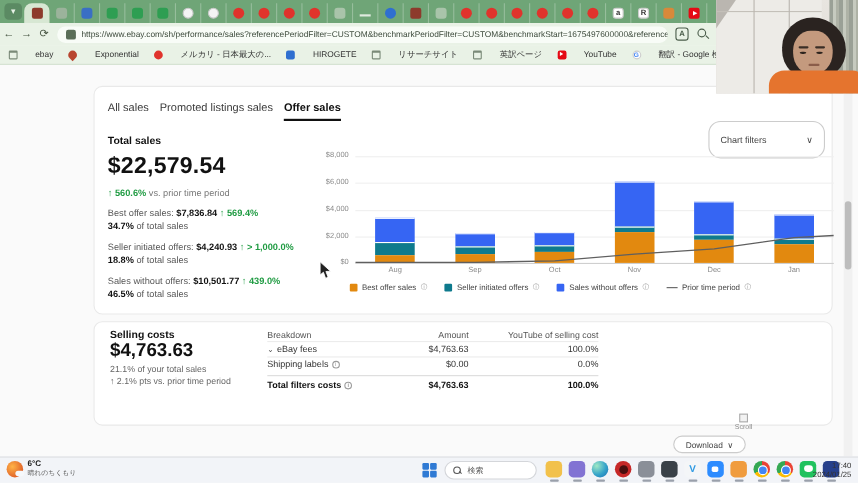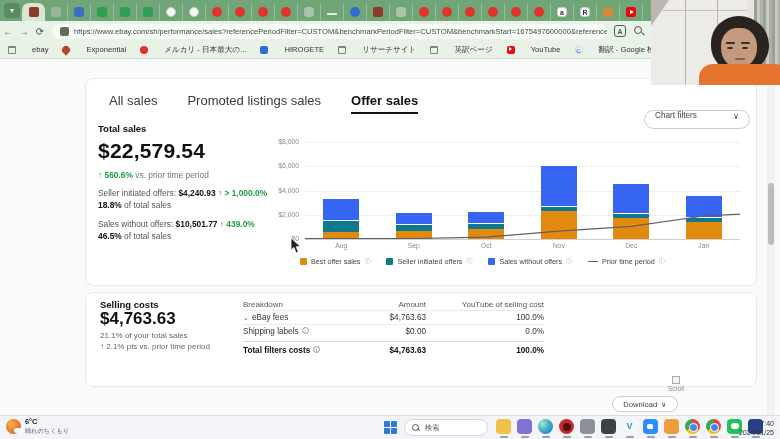--- a/index.html
+++ b/index.html
@@ -46,38 +46,38 @@
   .bm-youtube { background:#e50914; position:relative; }
   .bm-youtube::after { content:""; position:absolute; left:2.5px; top:1.8px; border-left:3.5px solid #fff; border-top:2.2px solid transparent; border-bottom:2.2px solid transparent; }
   .bm-google { background:#fff; border:1px solid #ccc; border-radius:50%; color:#4285f4; font-size:6px; font-weight:bold; text-align:center; line-height:8px; }
 
   
   #pagebg { position:absolute; left:0; top:59px; width:780px; height:356px; background:#fafafa; }
   .card { position:absolute; background:#fff; border:1px solid #e9e9e9; border-radius:8px; }
   #sales-card { left:85px; top:19px; width:672px; height:208px; }
   #costs-card { left:85px; top:233px; width:672px; height:95px; }
 
-  #page-tabs { position:absolute; left:23px; top:14px; display:flex; gap:30px; font-size:13px; color:#3a3a3a; }
+  #page-tabs { position:absolute; left:12px; top:14px; display:flex; gap:10px; font-size:10px; color:#3a3a3a; }
   .ptab { padding-bottom:4px; }
   .ptab.active { font-weight:bold; color:#111; border-bottom:2px solid #111; }
 
   #stats { position:absolute; left:12px; top:44px; width:200px; }
   #ts-label { font-size:9.5px; font-weight:bold; color:#111; }
   #ts-amount { font-size:21px; font-weight:bold; color:#111; margin-top:5px; letter-spacing:.2px; }
   .chg-line { margin-top:7px; font-size:8.4px; }
   .green { color:#1f9b42; font-weight:bold; }
   .gray { color:#767676; font-weight:normal; }
   .stat { margin-top:8px; font-size:8.4px; line-height:11.5px; }
   .stat .lab { color:#555; }
   .stat .amt { color:#111; font-weight:bold; }
   .stat .shr { color:#111; font-weight:bold; }
 
-  #chart-filters { position:absolute; top:31px; right:6px; width:106px; height:19px; border:1px solid #ccc; border-radius:11px; display:flex; justify-content:space-between; padding:0 10px; font-size:8.2px; color:#444; background:#fff;gap:30px; }
-
-  #chart { position:absolute; left:219px; top:63px; width:435px; height:97px; }
+  #chart-filters { position:absolute; top:31px; right:6px; width:106px; height:34px; border:1px solid #ccc; border-radius:11px; display:flex; align-items:center; justify-content:space-between; padding:0 10px; font-size:8.2px; color:#444; background:#fff;gap:30px; }
+
+  #chart { position:absolute; left:237px; top:63px; width:435px; height:97px; }
   .gridline { position:absolute; left:0; width:435px; height:1px; background:#efefef; }
   .gridline.base { background:#cfcfcf; }
   .ytick { position:absolute; left:-46px; width:40px; text-align:right; font-size:6.8px; color:#8a8a8a; }
   #bars { position:absolute; left:0; top:0; width:435px; height:97px; display:flex; align-items:flex-end; justify-content:space-around; }
   .bar-col { width:36px; display:flex; flex-direction:column-reverse; }
   .seg { width:36px; }
   .seg + .seg { border-top:1px solid #fff; }
   #prior-line { position:absolute; left:0; top:0; }
   #xlabels { position:absolute; left:0; top:100%; width:435px; display:flex; }
   .xlabel { flex:1; text-align:center; font-size:6.8px; color:#8a8a8a; padding-top:3px; }
@@ -309,20 +309,27 @@
 
       <div id="stats">
         <div id="ts-label">Total sales</div>
         <div id="ts-amount">$22,579.54</div>
         <div class="chg-line">
           <span class="green">↑ 560.6%</span>
           <span class="gray">vs. prior time period</span>
         </div>
 
         <div class="stat">
+          <span class="lab">Best offer sales:</span>
+          <span class="amt">$7,836.84</span>
+          <span class="green">↑ 569.4%</span><br>
+          <span class="shr">34.7%</span>
+          <span class="lab">of total sales</span>
+        </div>
+        <div class="stat">
           <span class="lab">Seller initiated offers:</span>
           <span class="amt">$4,240.93</span>
           <span class="green">↑ &gt; 1,000.0%</span><br>
           <span class="shr">18.8%</span>
           <span class="lab">of total sales</span>
         </div>
         <div class="stat">
           <span class="lab">Sales without offers:</span>
           <span class="amt">$10,501.77</span>
           <span class="green">↑ 439.0%</span><br>

